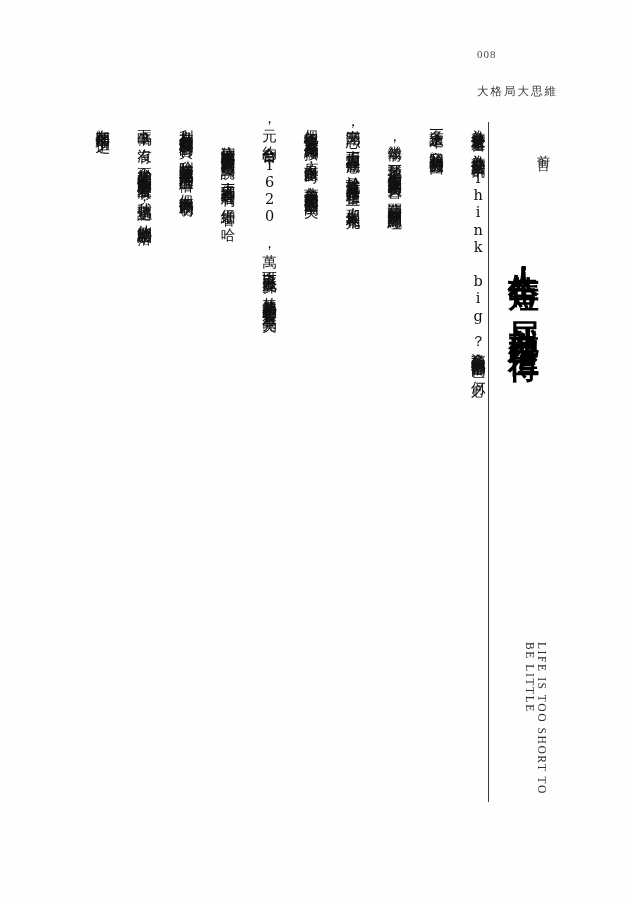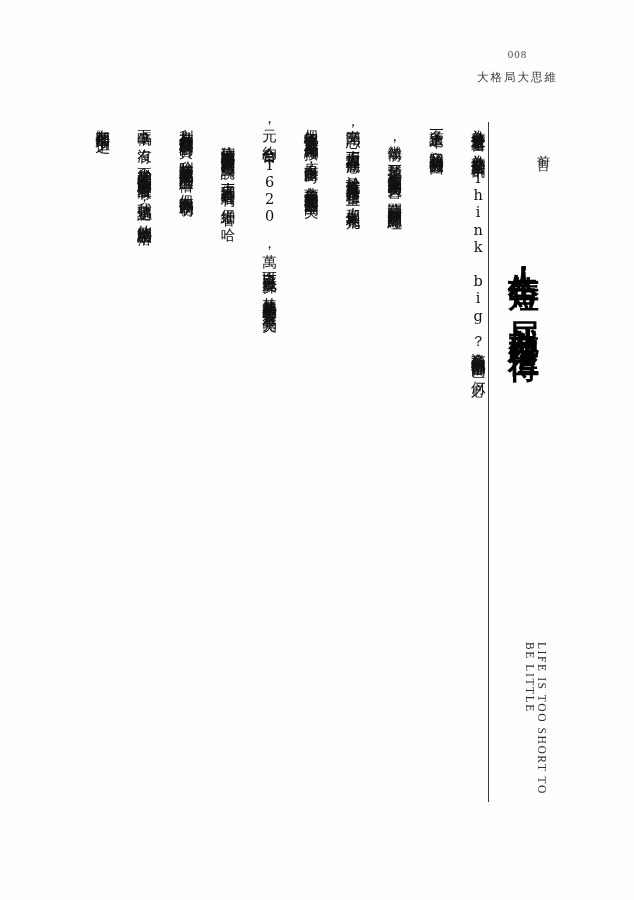--- a/index.html
+++ b/index.html
@@ -20,35 +20,35 @@
     width: 634px;
     height: 900px;
     background: #fefefe;
   }
 
   
   .running-head {
     position: absolute;
     top: 46px;
     right: 76px;
-    text-align: center;
+    text-align: left;
     line-height: 1.5;
   }
   .running-head .folio {
     font-family: "Liberation Serif", serif;
     font-size: 11px;
     letter-spacing: 1px;
     color: #4a4a4a;
   }
   .running-head .book-title {
     font-family: "DejaVu Serif", serif;
     font-size: 11.5px;
     letter-spacing: 2px;
     color: #3a3a3a;
-    margin-top: 6px;
+    margin-top: 20px;
   }
 
   
   .body-area {
     position: absolute;
     top: 118px;
     left: 74px;
     right: 76px;
     height: 700px;
     display: flex;

